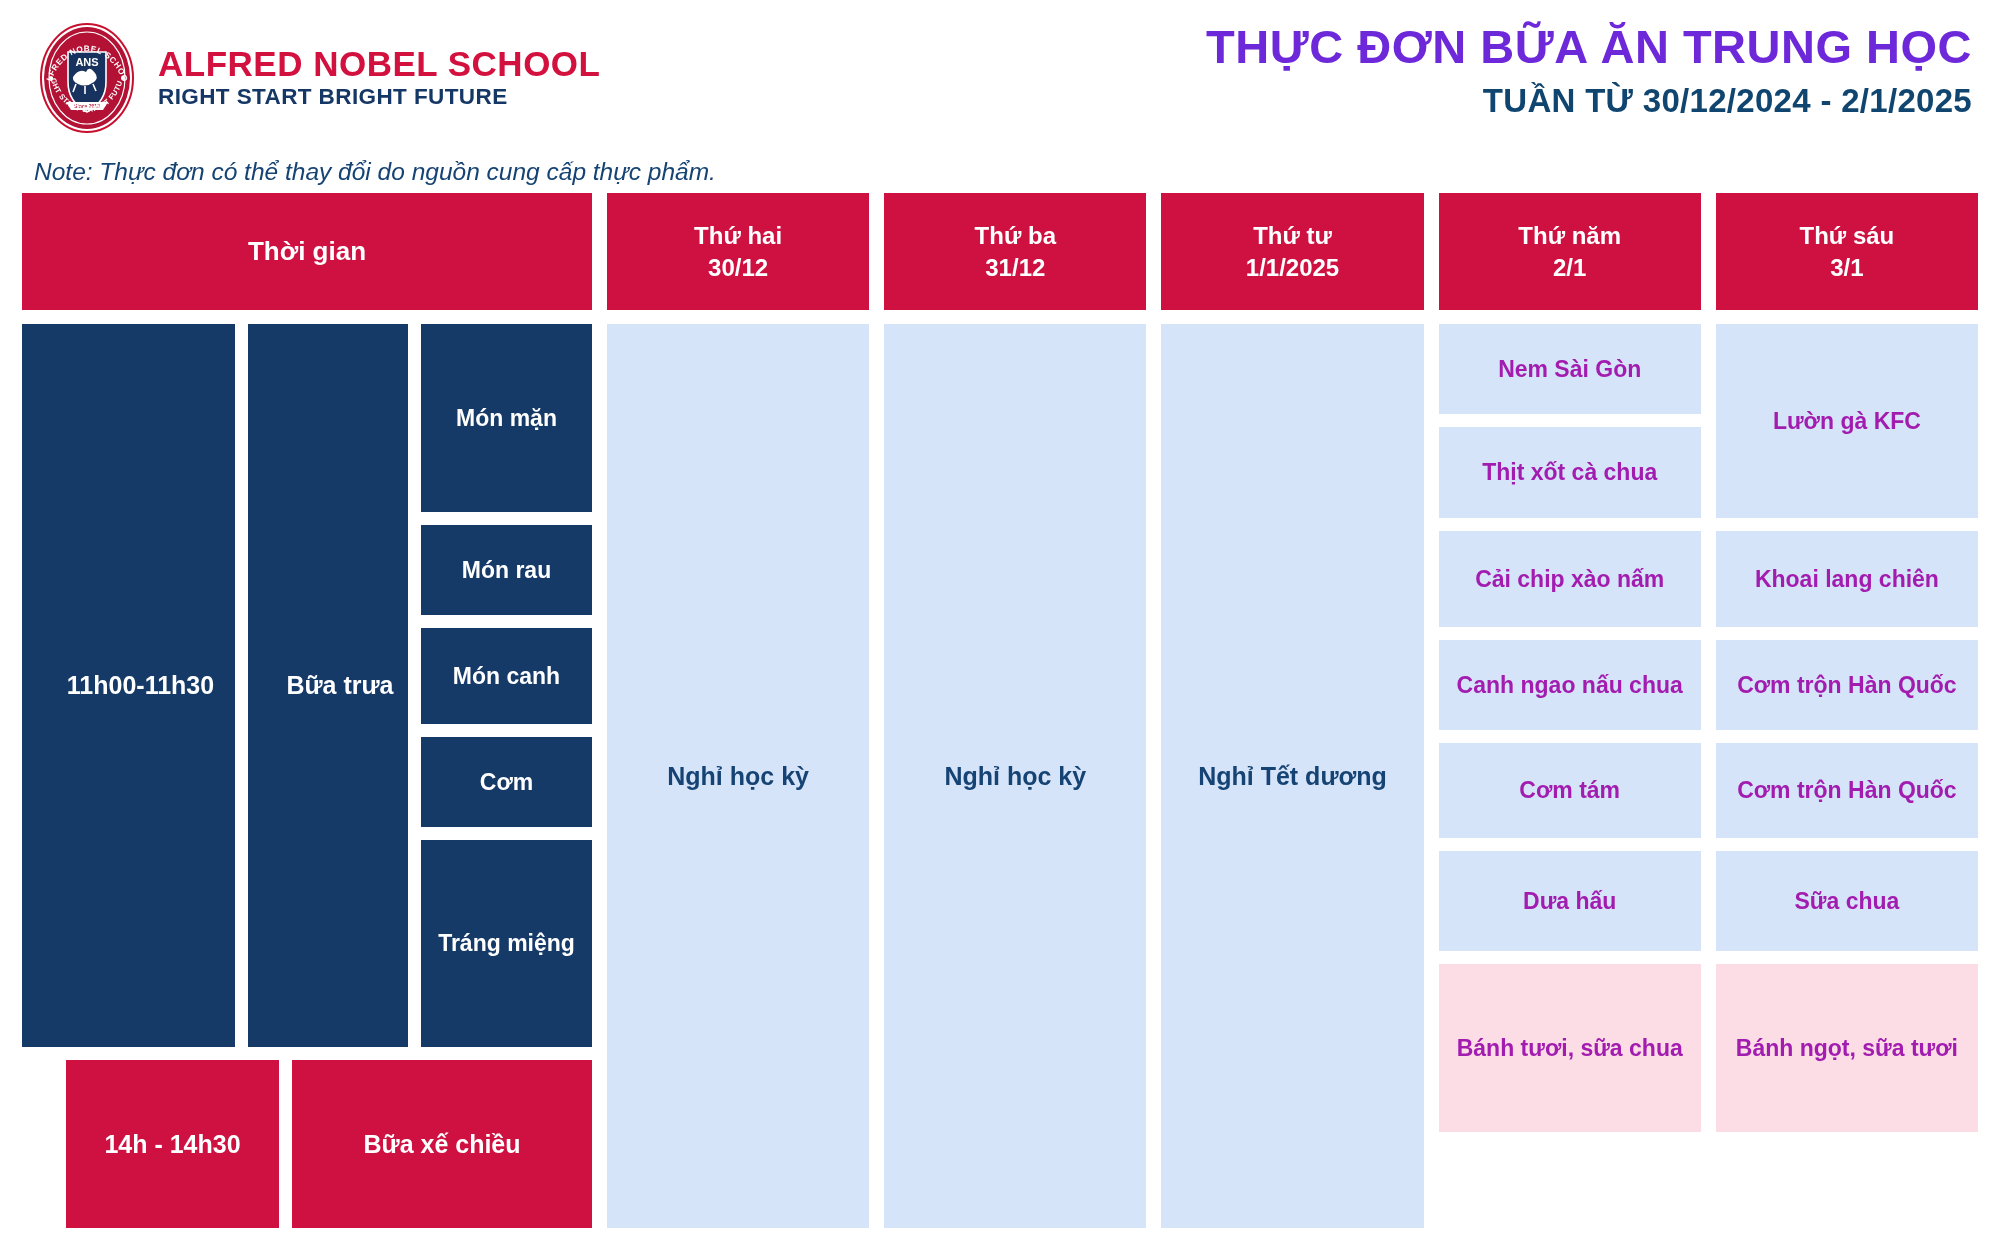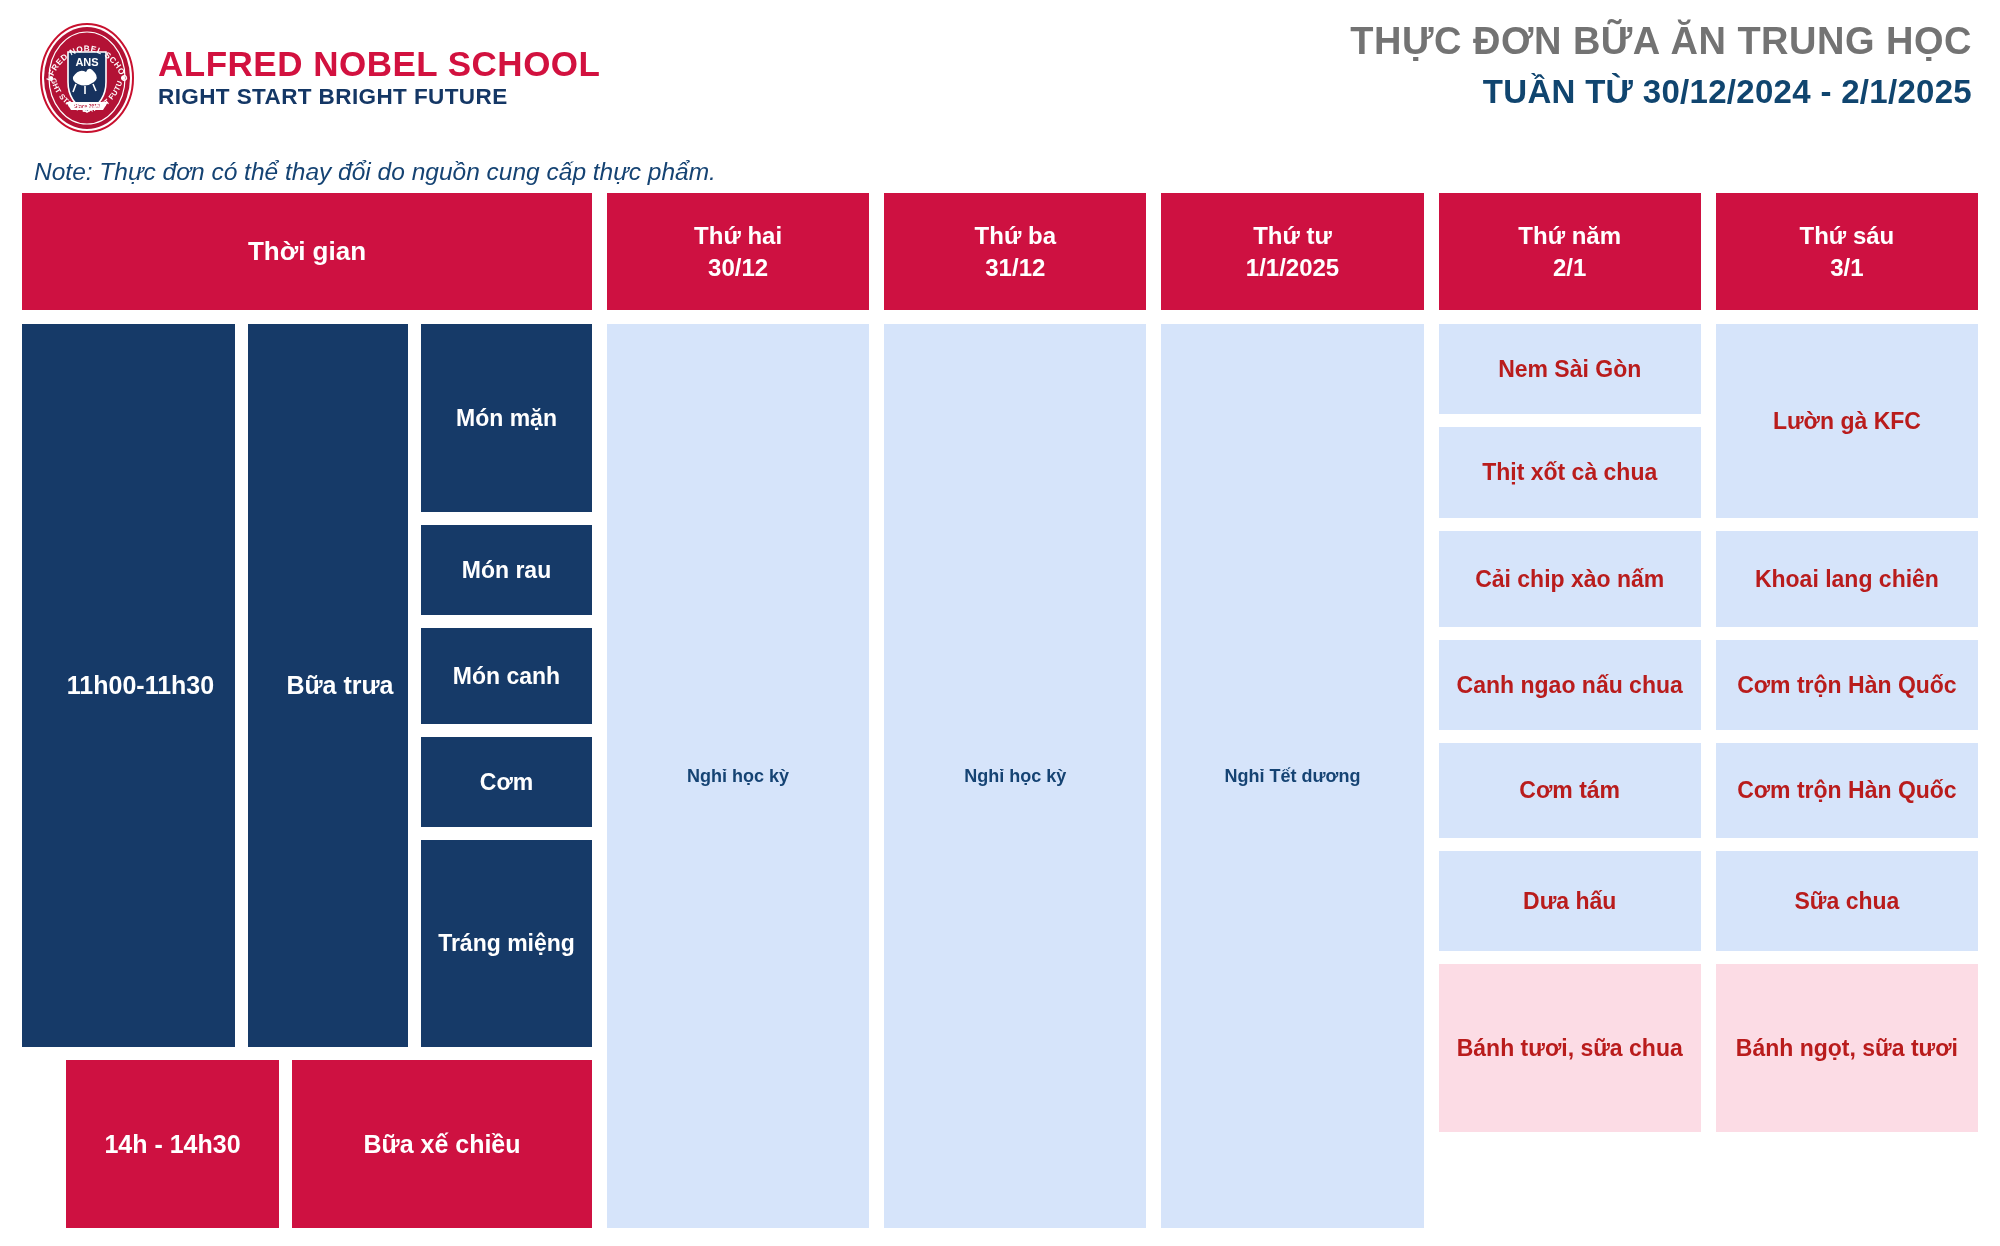--- a/index.html
+++ b/index.html
@@ -27,21 +27,21 @@
   }
 
   .note {
     position: absolute; left: 34px; top: 158px;
     font-size: 24.5px; font-style: italic; color: #154373;
     font-weight: 500; white-space: nowrap;
   }
 
   .title-block { position: absolute; right: 28px; top: 22px; text-align: right; }
   .menu-title {
-    font-size: 38px; font-weight: 800; color: #737373;
+    font-size: 47px; font-weight: 800; color: #6d28d9;
     letter-spacing: 0.5px; line-height: 1.05; white-space: nowrap; margin-left: 32px;
   }
   .menu-week {
     margin-top: 12px;
     font-size: 33px; font-weight: 800; color: #10456f;
     letter-spacing: 0.3px; line-height: 1.1; white-space: nowrap;
   }
 
   
   .table { position: absolute; left: 22px; top: 193px; width: 1956px; height: 1035px; border-radius: 16px; }
@@ -92,24 +92,24 @@
     flex: 1 1 auto; background: #ce1141; color: #fff;
     display: flex; align-items: center; justify-content: center;
     font-weight: 700; font-size: 25px; text-align: center;
   }
 
   
   .day-col { flex: 1 1 0; display: flex; flex-direction: column; gap: 13px; }
   .day-full {
     flex: 1 1 auto; background: #d6e4fa; color: #154373;
     display: flex; align-items: center; justify-content: center;
-    text-align: center; font-weight: 700; font-size: 18px;
+    text-align: center; font-weight: 700; font-size: 25px;
   }
   .dish {
-    background: #d6e4fa; color: #b91c1c;
+    background: #d6e4fa; color: #a21caf;
     display: flex; align-items: center; justify-content: center;
     text-align: center; font-weight: 700; font-size: 23px; line-height: 1.25;
     padding: 4px 10px;
   }
   .dish.pink { background: #fcdce5; }
 
   .d-h1 { flex: 0 0 90px; }
   .d-h2 { flex: 0 0 91px; }
   .d-h3 { flex: 0 0 96px; }
   .d-h4 { flex: 0 0 90px; }

